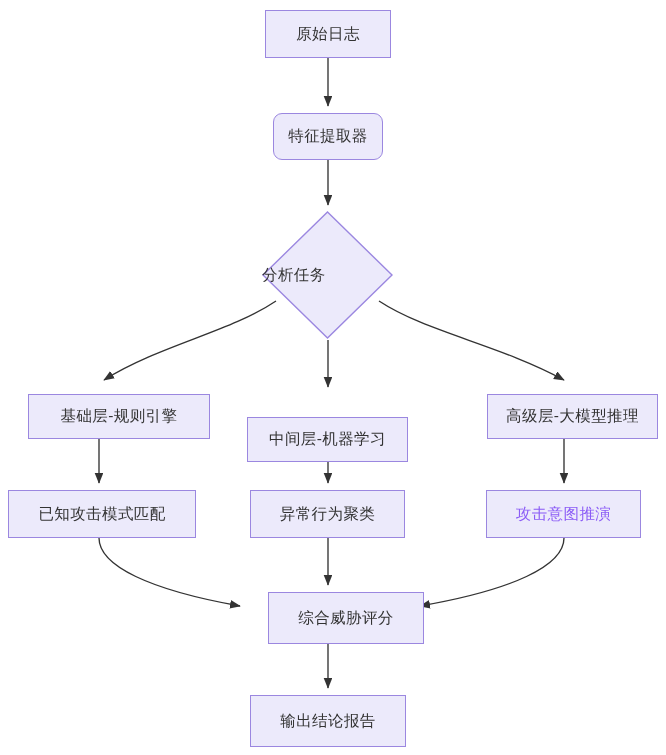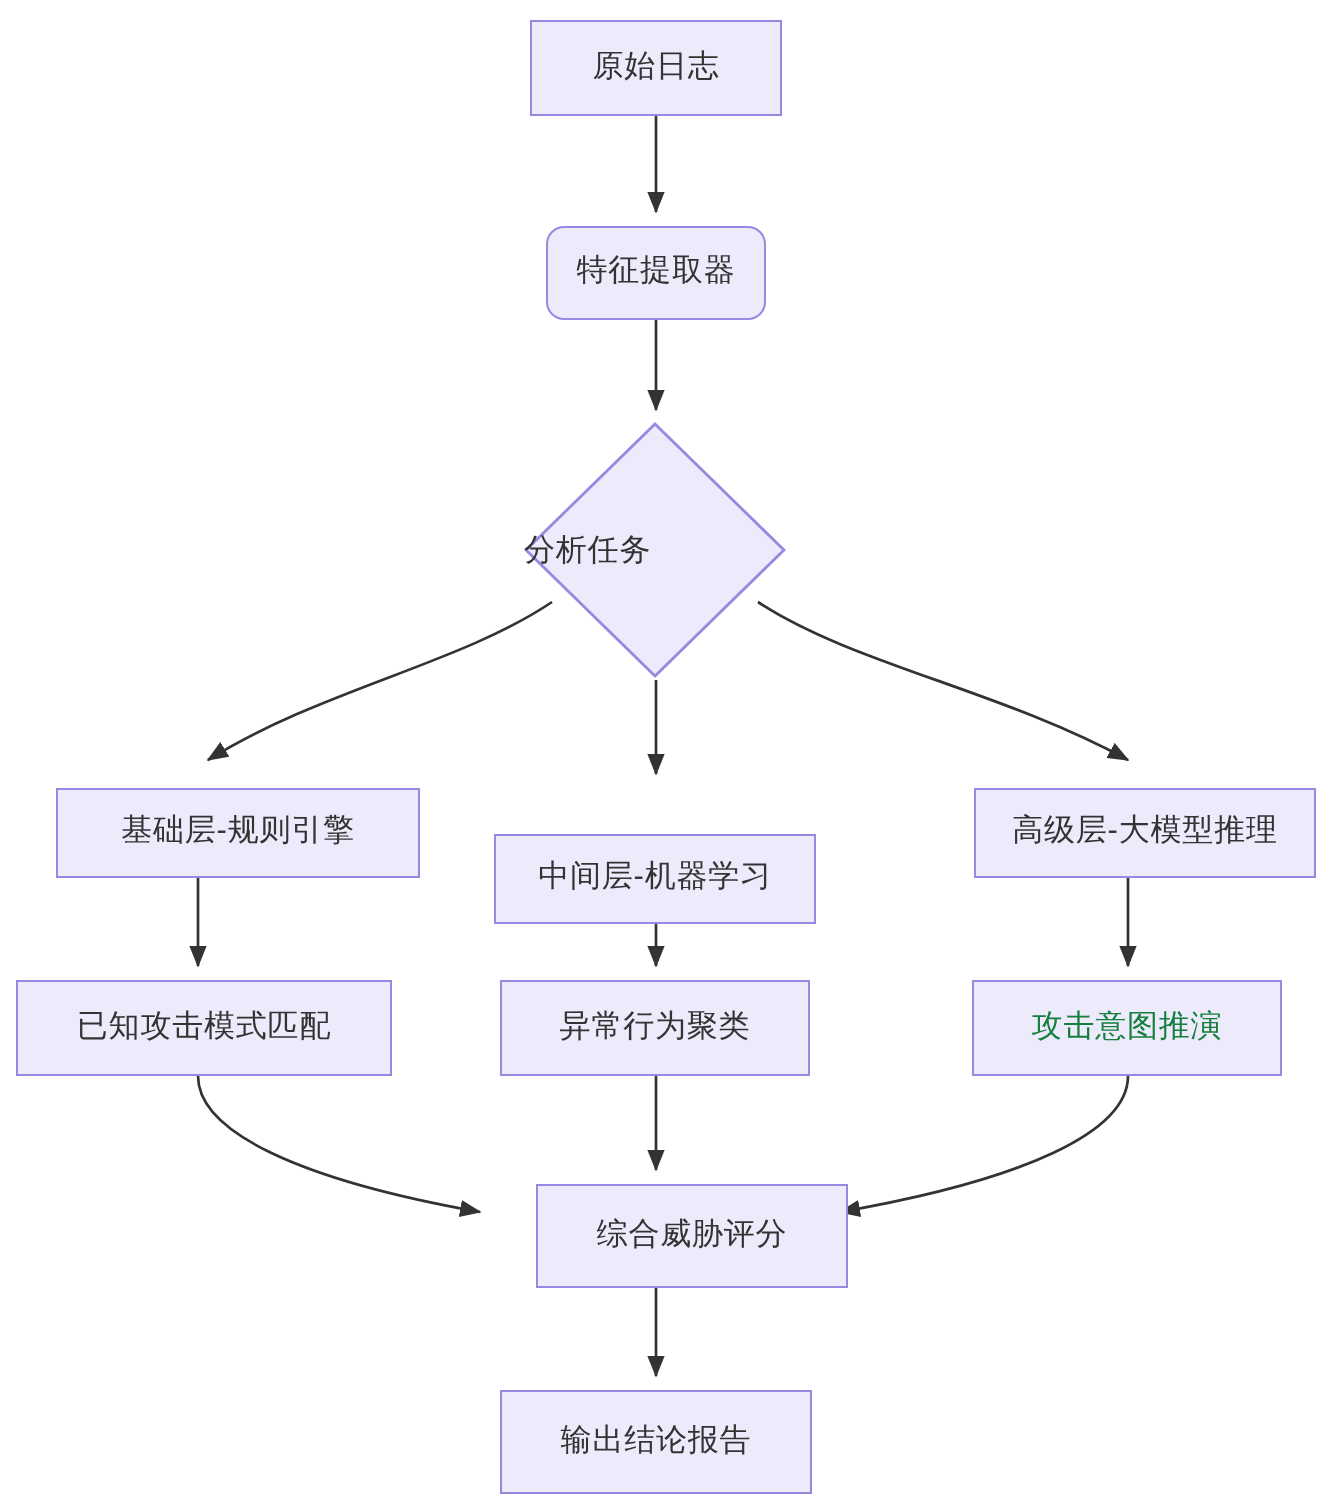--- a/index.html
+++ b/index.html
@@ -115,21 +115,21 @@
       </div>
       <div class="node" style="left: 487px; top: 394px; width: 171px; height: 45px; background: rgb(236, 234, 251); border-color: rgb(155, 135, 224); color: rgb(51, 51, 51);">
         <span>高级层-大模型推理</span>
       </div>
       <div class="node" style="left: 8px; top: 490px; width: 188px; height: 48px; background: rgb(236, 234, 251); border-color: rgb(155, 135, 224); color: rgb(51, 51, 51);">
         <span>已知攻击模式匹配</span>
       </div>
       <div class="node" style="left: 250px; top: 490px; width: 155px; height: 48px; background: rgb(236, 234, 251); border-color: rgb(155, 135, 224); color: rgb(51, 51, 51);">
         <span>异常行为聚类</span>
       </div>
-      <div class="node" style="left: 486px; top: 490px; width: 155px; height: 48px; background: rgb(236, 234, 251); border-color: rgb(155, 135, 224); color: #15803d;">
+      <div class="node" style="left: 486px; top: 490px; width: 155px; height: 48px; background: rgb(236, 234, 251); border-color: rgb(155, 135, 224); color: #8b5cf6;">
         <span>攻击意图推演</span>
       </div>
       <div class="node" style="left: 268px; top: 592px; width: 156px; height: 52px; background: rgb(236, 234, 251); border-color: rgb(155, 135, 224); color: rgb(51, 51, 51);">
         <span>综合威胁评分</span>
       </div>
       <div class="node" style="left: 250px; top: 695px; width: 156px; height: 52px; background: rgb(236, 234, 251); border-color: rgb(155, 135, 224); color: rgb(51, 51, 51); align-items: center;">
         <span>输出结论报告</span>
       </div>
     </div>
 </div>

